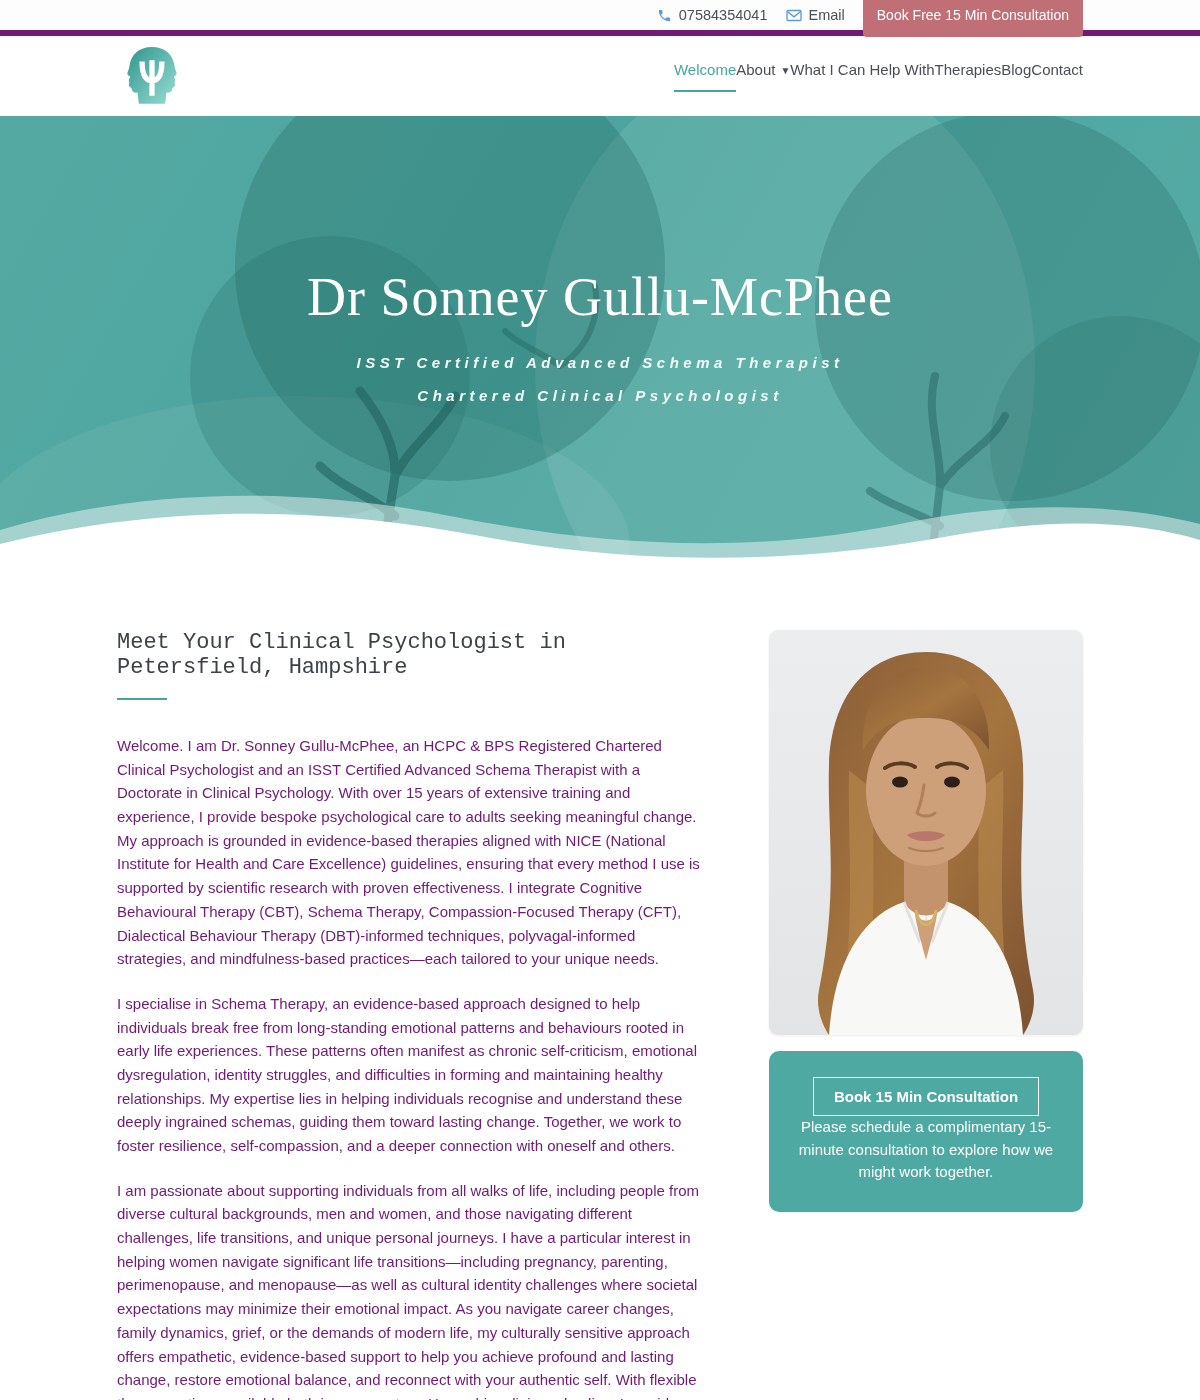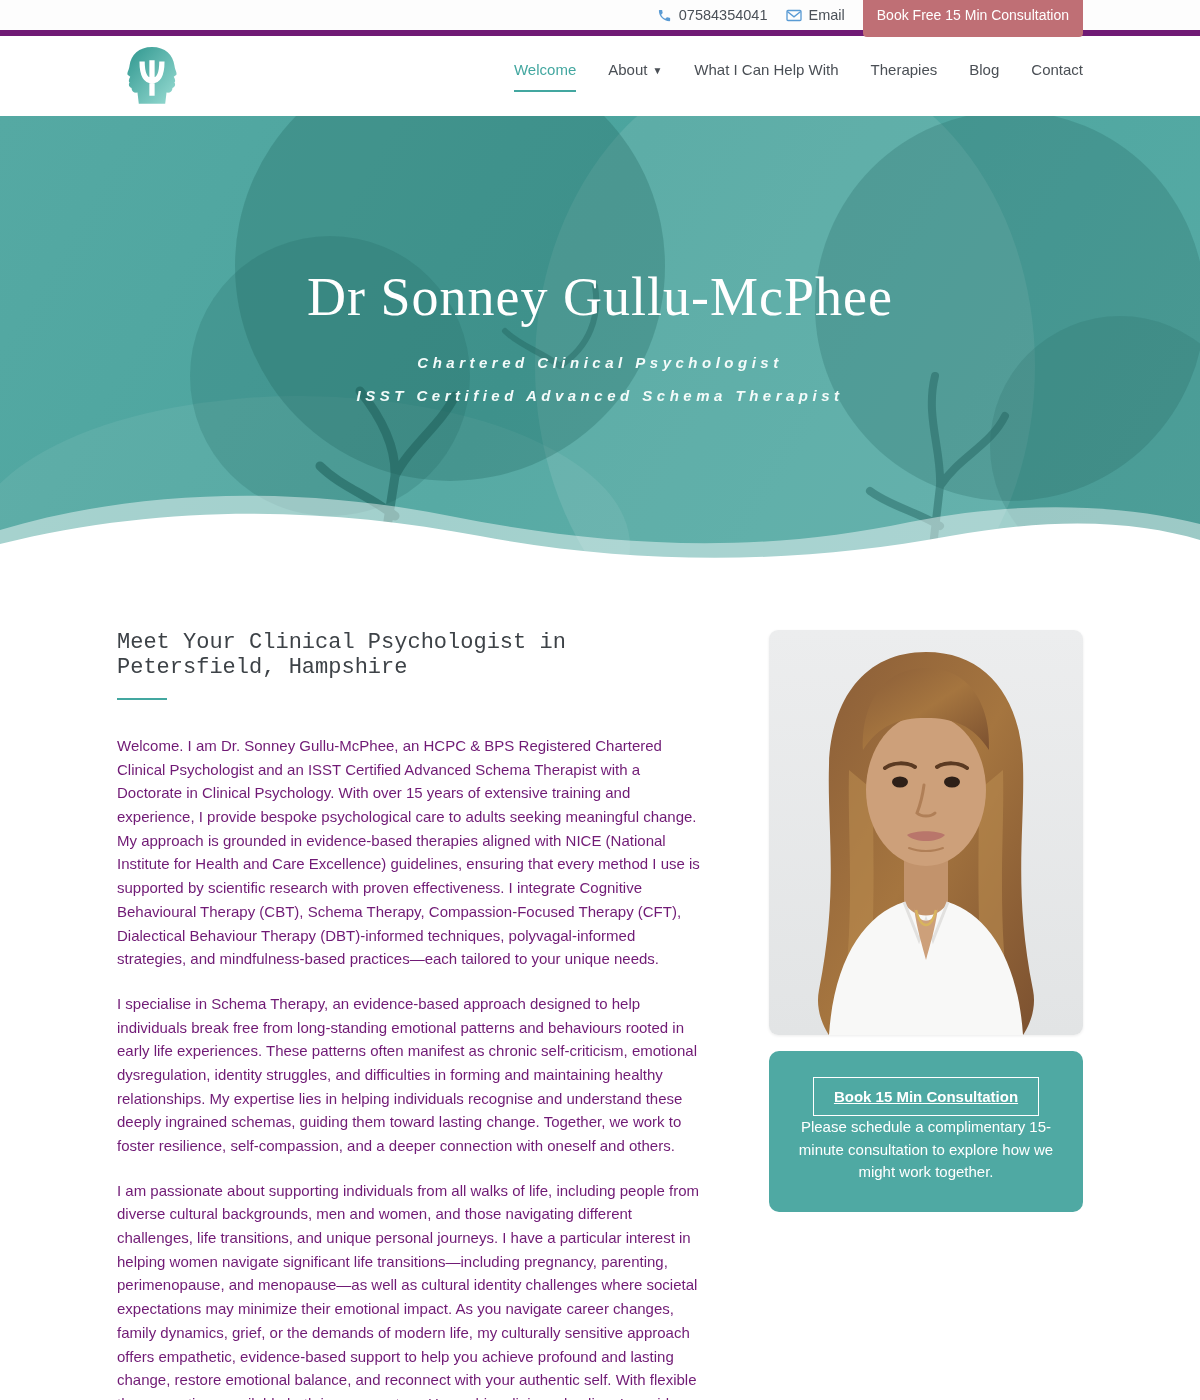--- a/index.html
+++ b/index.html
@@ -12,21 +12,21 @@
   .topbar-inner { display: flex; justify-content: flex-end; align-items: center; gap: 18px; height: 100%; }
   .contact-item { display: flex; align-items: center; gap: 7px; color: #4b5158; font-size: 14.5px; cursor: pointer; }
   .contact-item svg { display: block; }
   .cta-btn { background: #BF6F75; color: #fff; border: none; border-radius: 4px;
     font-size: 14px; padding: 14px 14px; font-family: inherit; cursor: pointer; }
 
   
   .header { height: 80px; background: #fff; }
   .header-inner { display: flex; align-items: center; justify-content: space-between; height: 100%; }
   .logo { width: 70px; height: 66px; display: block; }
-  .nav { display: flex; align-items: flex-start; gap: 32px; }
+  .nav { display: flex; align-items: flex-start; }
   .nav a { text-decoration: none; color: #4a4f55; font-size: 15px; padding-bottom: 14px; position: relative; }
   .nav a.active { color: #43A7A0; }
   .nav a.active::after { content: ""; position: absolute; left: 0; right: 0; bottom: 0; height: 2px; background: #43A7A0; }
   .nav .caret { display: inline-block; margin-left: 5px; font-size: 10px; color: #4a4f55; transform: translateY(-1px); }
 
   
   .hero { position: relative; height: 456px; background: linear-gradient(120deg, #55A9A3 0%, #4BA49E 45%, #57ABA5 100%); overflow: hidden; }
   .hero-art { position: absolute; inset: 0; }
   .hero-content { position: relative; z-index: 2; text-align: center; padding-top: 150px; color: #fff; }
   .hero-title { font-family: "Liberation Serif", serif; font-weight: 400; font-size: 54px; letter-spacing: 1px; }
@@ -40,21 +40,21 @@
   .col-left { width: 584px; }
   .col-right { width: 314px; flex: none; }
 
   .section-heading { font-family: Liberation Mono, monospace; font-size: 22px; font-weight: 500; color: #3d4247; }
   .heading-rule { width: 50px; height: 2px; background: #43A7A0; margin: 18px 0 34px; }
   .col-left p { font-size: 15px; line-height: 1.58; color: #701a75; margin-bottom: 21px; }
 
   .portrait { width: 314px; height: 405px; border-radius: 9px; overflow: hidden; display: block; box-shadow: 0 1px 3px rgba(0,0,0,.08); }
   .consult-card { margin-top: 16px; background: #4FA9A3; border-radius: 10px; padding: 26px 24px 28px; text-align: center; color: #fff; }
   .consult-btn { background: transparent; border: 1px solid #fff; color: #fff; font-family: inherit; font-size: 15px; font-weight: 600;
-    text-decoration: underline; padding: 10px 20px; cursor: pointer; }
+    padding: 10px 20px; cursor: pointer; }
   .consult-text { font-size: 15px; line-height: 1.5; }
 </style>
 </head>
 <body>
 
 <div class="topbar">
   <div class="container topbar-inner">
     <span class="contact-item">
       <span>
         <svg width="15" height="15" viewBox="0 0 24 24" fill="#5A9BD4">
@@ -108,22 +108,22 @@
     <circle cx="450" cy="150" r="215" fill="rgba(33,102,97,0.30)"></circle>
     <circle cx="330" cy="260" r="140" fill="rgba(33,102,97,0.22)"></circle>
     <circle cx="1010" cy="190" r="195" fill="rgba(33,102,97,0.26)"></circle>
     <circle cx="1120" cy="330" r="130" fill="rgba(33,102,97,0.18)"></circle>
     <path d="M380,456 L395,360 C396,330 380,300 360,275 M395,360 C410,330 440,310 455,280 M395,400 C370,380 340,370 320,350" stroke="rgba(30,95,90,0.55)" stroke-width="9" fill="none" stroke-linecap="round"></path>
     <path d="M930,456 L940,370 C942,335 925,300 935,260 M940,370 C960,340 990,330 1005,300 M940,410 C915,395 890,390 870,375" stroke="rgba(30,95,90,0.45)" stroke-width="8" fill="none" stroke-linecap="round"></path>
     <path d="M560,250 C590,230 600,200 595,170 M560,250 C540,235 520,230 505,215" stroke="rgba(30,95,90,0.40)" stroke-width="6" fill="none" stroke-linecap="round"></path>
   </svg>
   <div class="hero-content">
     <h1 class="hero-title">Dr Sonney Gullu-McPhee</h1>
+    <div class="hero-sub">ISST Certified Advanced Schema Therapist</div>
     <div class="hero-sub">Chartered Clinical Psychologist</div>
-    <div class="hero-sub">ISST Certified Advanced Schema Therapist</div>
   </div>
   <svg class="hero-waves" viewBox="0 0 1200 95" preserveAspectRatio="none">
     <path fill="rgba(255,255,255,0.45)" d="M0,52 C140,10 300,8 450,38 C610,70 760,76 910,44 C1020,22 1120,26 1200,46 L1200,95 L0,95 Z"></path>
     <path fill="#ffffff" d="M0,66 C170,24 330,30 480,58 C640,88 800,86 950,58 C1060,38 1140,44 1200,62 L1200,95 L0,95 Z"></path>
   </svg>
 </section>
 
 <main class="main container">
   <div class="cols">
     <div class="col-left">

